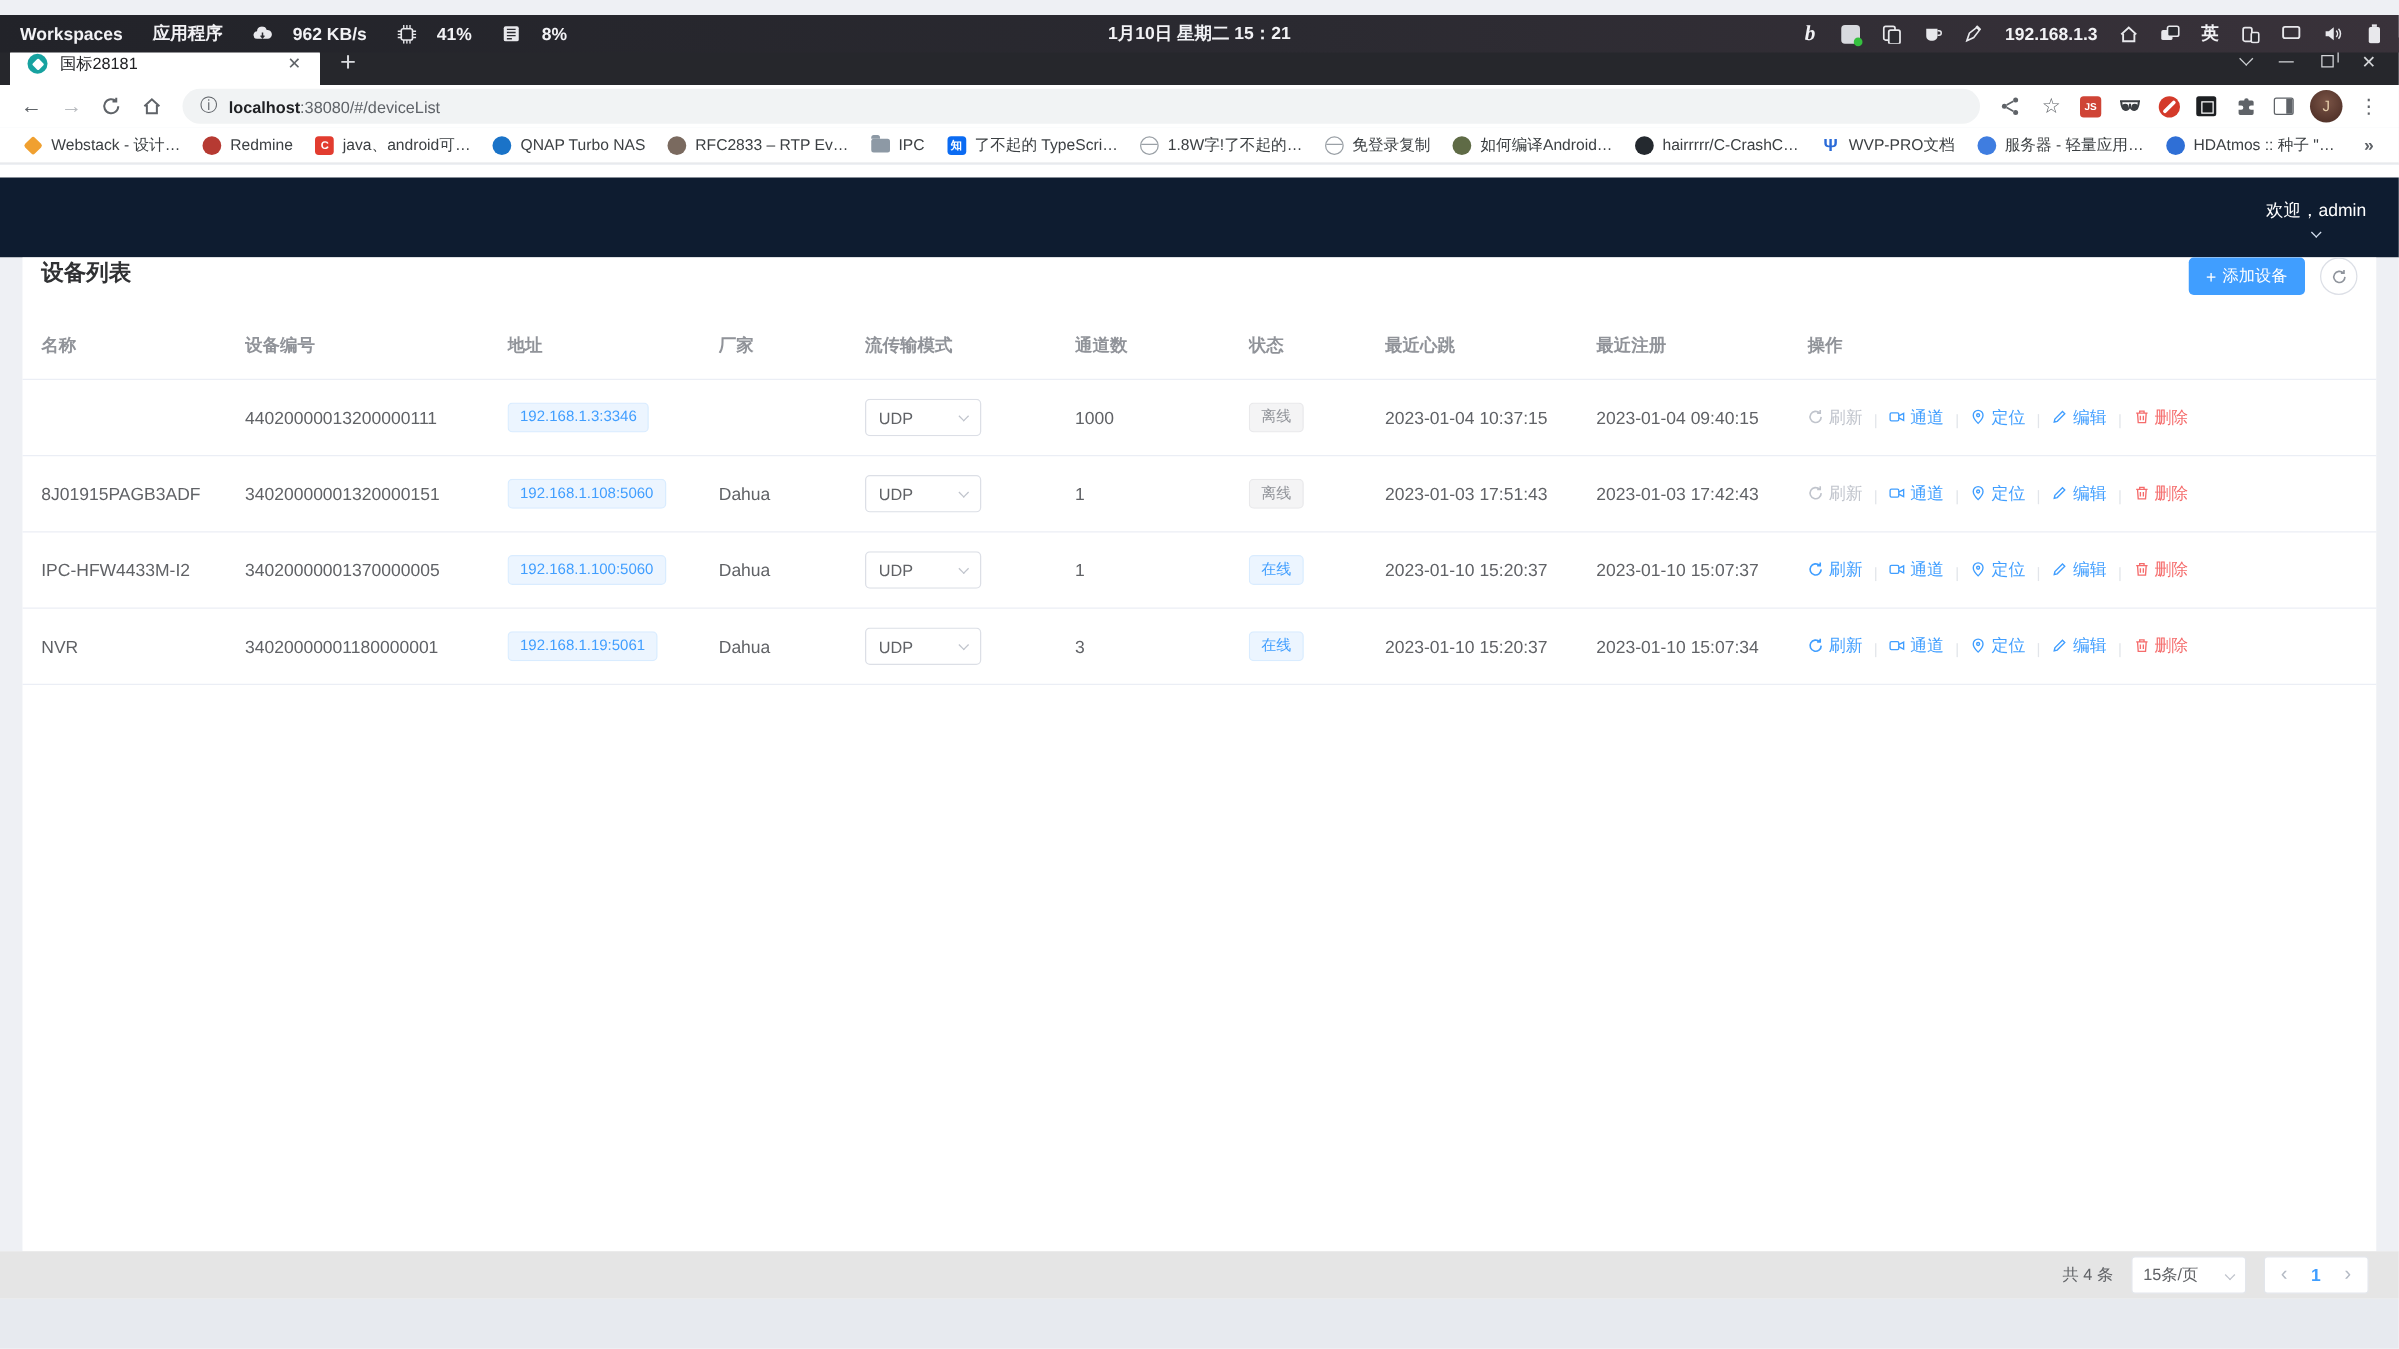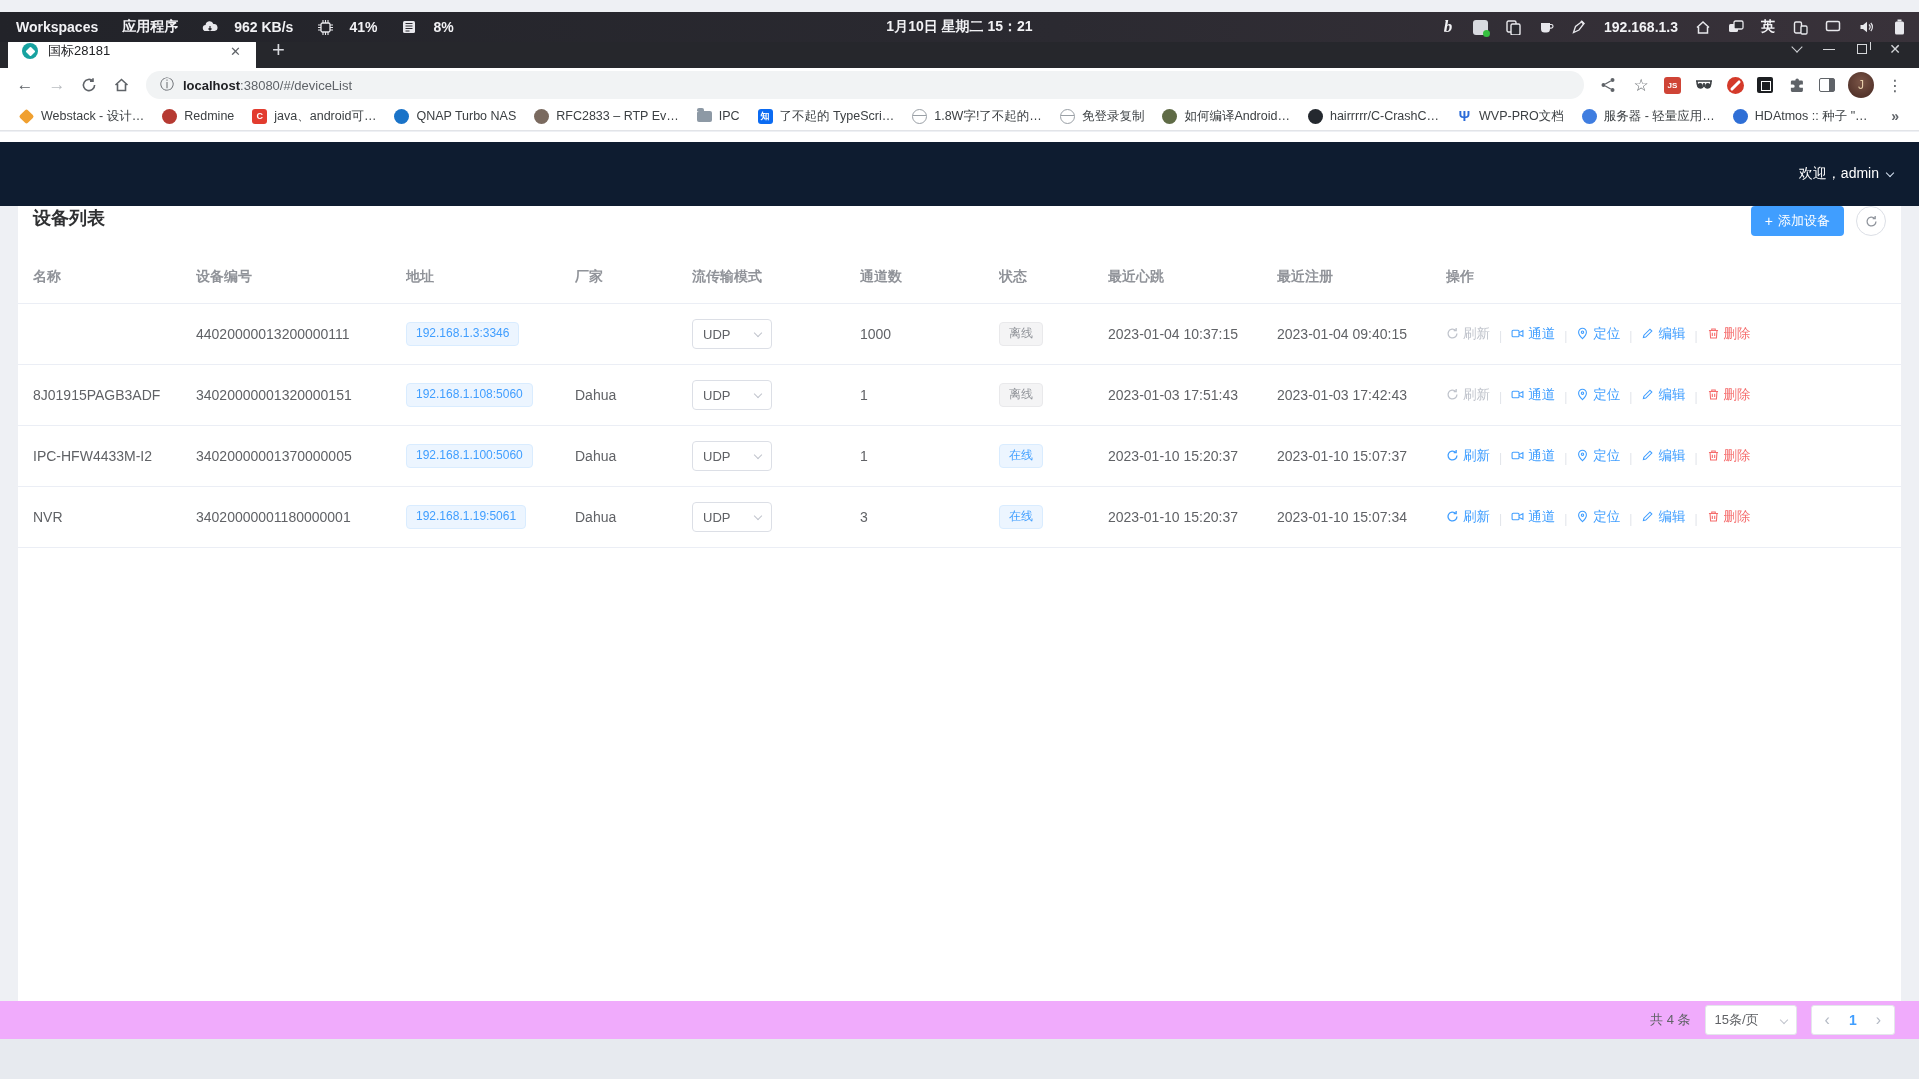--- a/index.html
+++ b/index.html
@@ -75,21 +75,21 @@
   .fav-trident{background:transparent !important;font-size:14px;font-weight:700;}
   .bm-overflow{margin-left:auto;color:#5f6368;font-size:14px;padding-right:10px;font-weight:700;}
 
   
   .webpage{position:fixed;top:132px;bottom:0;left:0;right:0;background:#fff;display:flex;flex-direction:column;}
   .page-gap{height:10px;background:#fff;}
   .navbar{height:64px;background:#0e1c30;display:flex;align-items:center;padding:0 0 0 20px;flex:none;}
   .nav-items{display:flex;align-items:center;height:100%;}
   .nav-item{height:100%;display:flex;align-items:center;padding:0 19px;color:#eef3fa;font-size:14px;cursor:pointer;}
   .nav-item.active{background:#409eff;color:#fff;}
-  .nav-welcome{margin-left:auto;display:flex;align-items:center;gap:8px;color:#fff;font-size:14px;padding-right:26px;}
+  .nav-welcome{margin-left:auto;display:flex;align-items:center;gap:8px;color:#fff;font-size:14px;padding-right:26px;flex-direction:column;}
   .chev-w{border-color:#d6e2f2;margin-top:-3px;}
 
   .content-wrap{height:795px;background:#eef0f4;padding:0 18px;flex:none;}
   .card{background:#fff;height:100%;display:flex;flex-direction:column;}
   .card-head{height:44px;display:flex;align-items:flex-start;padding:0 15px;flex:none;gap:38px;}
   .pg-title{font-size:18px;font-weight:700;color:#303133;}
   .head-right{margin-left:auto;display:flex;align-items:center;gap:12px;}
   .btn-add{height:30px;background:#409eff;color:#fff;border:none;border-radius:4px;font-size:13px;
     padding:0 14px;display:inline-flex;align-items:center;gap:5px;font-family:inherit;cursor:pointer;}
   .btn-add .plus{font-size:14px;font-weight:400;}
@@ -98,30 +98,30 @@
 
   .thead{display:flex;align-items:center;height:54px;padding-left:15px;border-bottom:1px solid #ebeef5;flex:none;}
   .thead .cell{color:#909399;font-weight:700;font-size:14px;}
   .trow{display:flex;align-items:center;height:61px;padding-left:15px;border-bottom:1px solid #ebeef5;flex:none;}
   .cell{flex:none;padding-right:10px;font-size:14px;color:#606266;white-space:nowrap;overflow:hidden;}
   .c0{width:163px;}.c1{width:210px;}.c2{width:169px;}.c3{width:117px;}.c4{width:168px;}
   .c5{width:139px;}.c6{width:109px;}.c7{width:169px;}.c8{width:169px;}.c9{flex:1;}
   .tag{display:inline-block;font-size:12px;padding:3px 9px;border-radius:4px;line-height:1.3;}
   .tag-blue{background:#ecf5ff;border:1px solid #d9ecff;color:#409eff;}
   .tag-gray{background:#f4f4f5;border:1px solid #e9e9eb;color:#909399;}
-  .sel{width:80px;height:30px;border:1px solid #dcdfe6;border-radius:4px;display:inline-flex;
+  .sel{width:93px;height:30px;border:1px solid #dcdfe6;border-radius:4px;display:inline-flex;
     align-items:center;justify-content:space-between;padding:4px 10px;color:#606266;font-size:13px;cursor:pointer;}
   .sel .chev{margin-top:-2px;}
   .act{color:#409eff;display:inline-flex;align-items:center;gap:4px;font-size:13.5px;cursor:pointer;}
   .act .ic{width:13px;height:13px;}
   .act-dis{color:#c0c4cc;cursor:default;}
   .act-danger{color:#f56c6c;text-align:center;}
   .sep{color:#e2e5ea;margin:0 9px;font-size:12px;}
 
-  .pager-band{height:38px;background:#f0abfc;display:flex;align-items:center;justify-content:flex-end;
+  .pager-band{height:38px;background:#e5e5e5;display:flex;align-items:center;justify-content:flex-end;
     gap:14px;padding-right:24px;flex:none;}
   .pg-total{font-size:13px;color:#606266;}
   .pg-size{width:92px;height:30px;background:#fff;border:1px solid #e3e6eb;border-radius:3px;
     display:inline-flex;align-items:center;justify-content:space-between;padding:0 9px;font-size:13px;color:#606266;cursor:pointer;}
   .pg-box{height:30px;background:#fff;border:1px solid #e3e6eb;border-radius:3px;display:inline-flex;align-items:center;}
   .pg-btn{color:#b4bac4;font-size:16px;padding:0 13px;cursor:pointer;}
   .pg-cur{color:#409eff;font-size:14px;font-weight:700;padding:0 6px;}
   .bottom-strip{flex:1;background:#e7eaef;}
 </style>
 </head>

